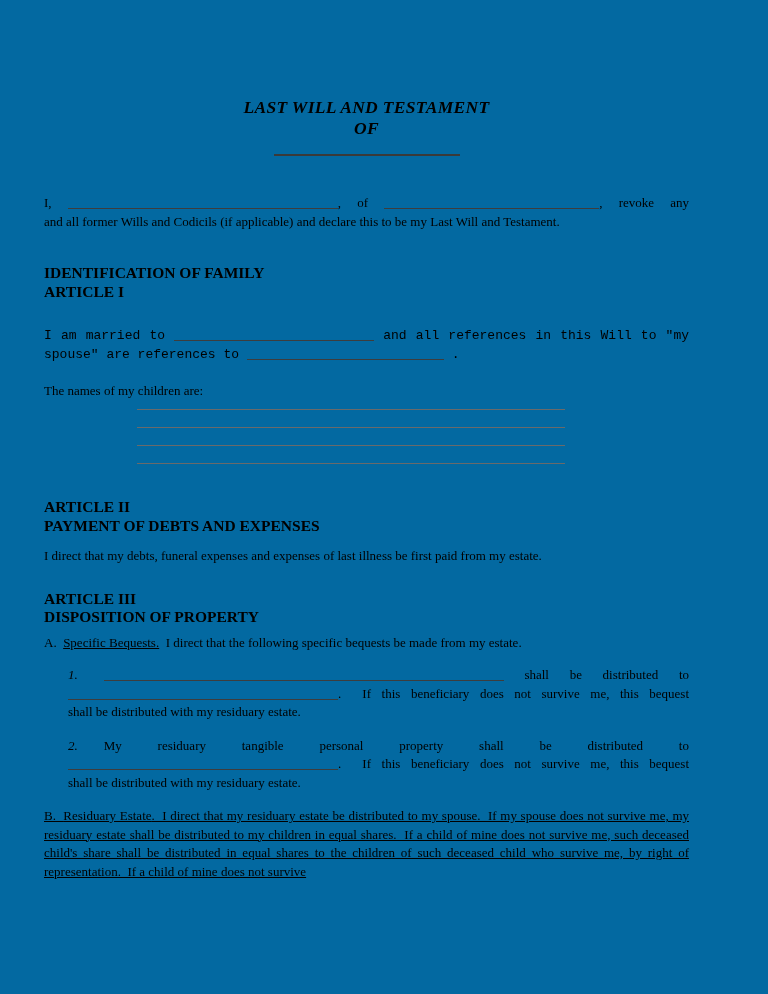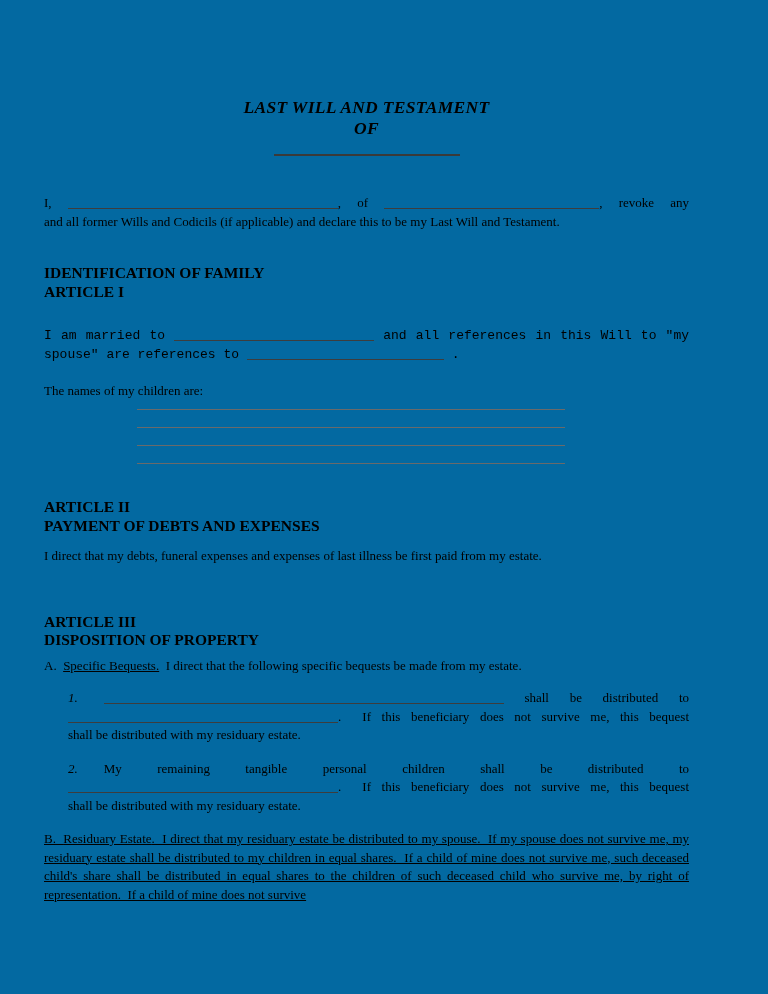--- a/index.html
+++ b/index.html
@@ -53,21 +53,21 @@
   .child-line:first-child { height: 9px; }
 
   
   [data-name="opening-paragraph"]        { margin-top: 38px; }
   [data-name="article-1-heading"]        { margin-top: 33px; }
   [data-name="marriage-paragraph"]       { margin-top: 26px; font-family: Liberation Mono, monospace; }
   [data-name="children-names-intro"]     { margin-top: 18px; }
   [data-name="children-references-note"] { margin-top: 1px; }
   [data-name="article-2-heading"]        { margin-top: 34px; }
   [data-name="debts-paragraph"]          { margin-top: 12px; }
-  [data-name="article-3-heading"]        { margin-top: 47px; }
+  [data-name="article-3-heading"]        { margin-top: 24px; }
   [data-name="specific-bequests-paragraph"] { margin-top: 7px; }
   [data-name="bequest-item-1"]           { margin-top: 14px; margin-left: 24px; }
   [data-name="bequest-item-2"]           { margin-top: 15px; margin-left: 24px; }
   [data-name="residuary-estate-paragraph"] { margin-top: 15px; }
 </style>
 </head>
 <body>
 
 <div class="page" data-name="will-document-page">
 
@@ -122,21 +122,21 @@
       <div class="tline" data-name="text-line"><span data-name="text-run">A.&nbsp; </span><span class="un" data-name="underlined-label">Specific Bequests.</span><span data-name="text-run">&nbsp; I direct that the following specific bequests be made from my estate.</span></div>
     </div>
 
   <div class="para" data-name="bequest-item-1">
       <div class="tline jl" data-name="text-line"><span class="it" data-name="item-number">1.</span><span class="sp" data-name="spacer" style="width: 26px;"></span><span class="blank" data-name="bequest-description-blank" style="width: 400px;"></span><span data-name="text-run"> shall be distributed to</span></div>
       <div class="tline jl" data-name="text-line"><span class="blank" data-name="bequest-beneficiary-blank" style="width: 270px;"></span><span data-name="text-run">.&nbsp; If this beneficiary does not survive me, this bequest</span></div>
       <div class="tline" data-name="text-line"><span data-name="text-run">shall be distributed with my residuary estate.</span></div>
     </div>
 
   <div class="para" data-name="bequest-item-2">
-      <div class="tline jl" data-name="text-line"><span class="it" data-name="item-number">2.</span><span class="sp" data-name="spacer" style="width: 26px;"></span><span data-name="text-run">My remaining tangible personal children shall be distributed to</span></div>
+      <div class="tline jl" data-name="text-line"><span class="it" data-name="item-number">2.</span><span class="sp" data-name="spacer" style="width: 26px;"></span><span data-name="text-run">My residuary tangible personal property shall be distributed to</span></div>
       <div class="tline jl" data-name="text-line"><span class="blank" data-name="tangible-property-beneficiary-blank" style="width: 270px;"></span><span data-name="text-run">.&nbsp; If this beneficiary does not survive me, this bequest</span></div>
       <div class="tline" data-name="text-line"><span data-name="text-run">shall be distributed with my residuary estate.</span></div>
     </div>
 
   <div class="para flow" data-name="residuary-estate-paragraph">
       <div class="tline" data-name="text-line"><span data-name="text-run">B.&nbsp; </span><span class="un" data-name="underlined-label">Residuary Estate</span><span data-name="text-run">.&nbsp; I direct that my residuary estate be distributed to my spouse.&nbsp; If my spouse does not survive me, my residuary estate shall be distributed to my children in equal shares.&nbsp; If a child of mine does not survive me, such deceased child's share shall be distributed in equal shares to the children of such deceased child who survive me, by right of representation.&nbsp; If a child of mine does not survive</span></div>
     </div>
 
 </div>
 

